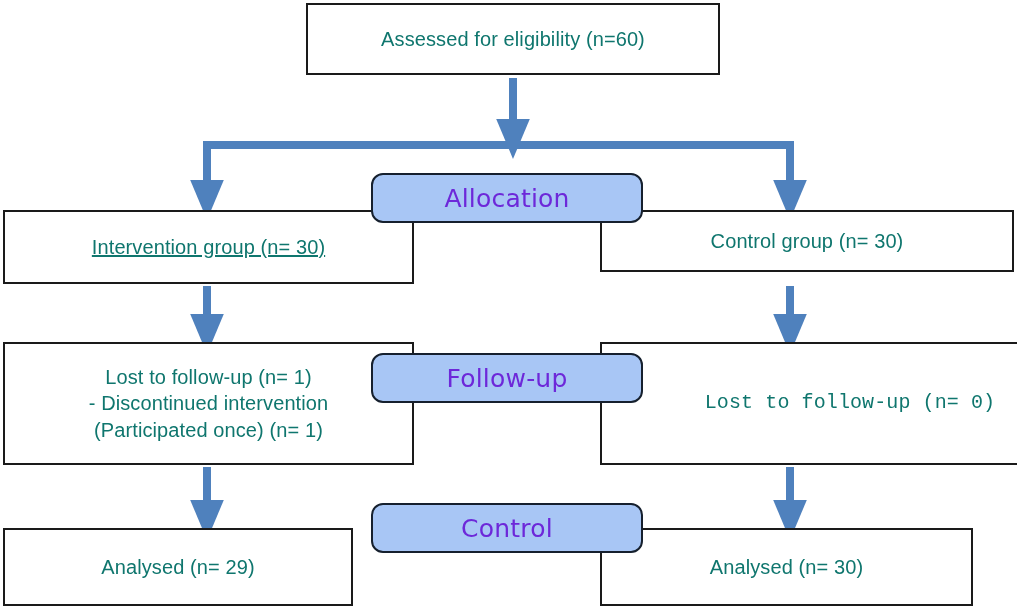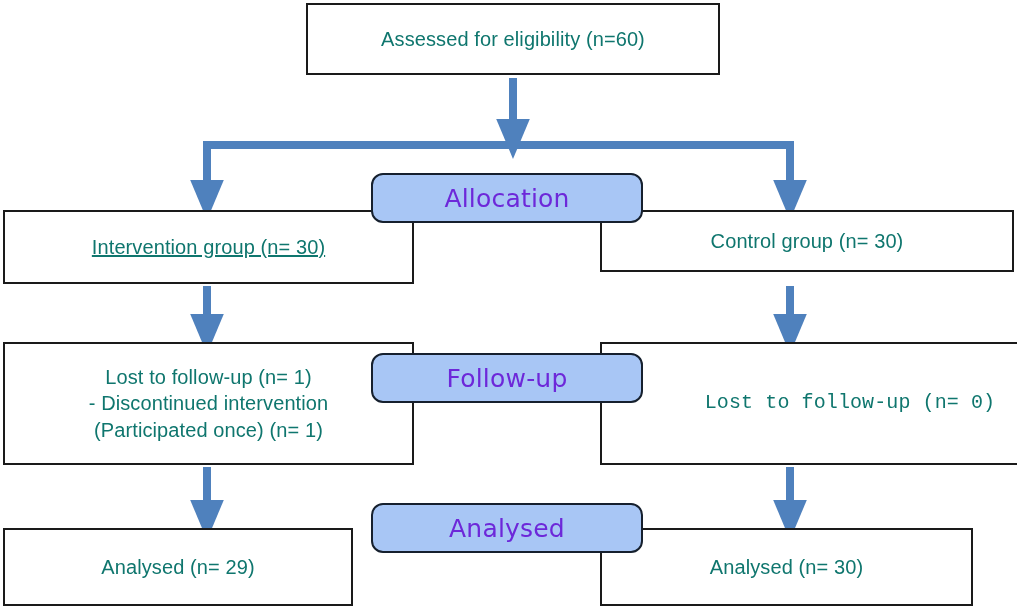--- a/index.html
+++ b/index.html
@@ -178,16 +178,16 @@
     <span class="box-text">Analysed (n= 30)</span>
   </div>
 
   <div class="stage-badge" id="badge-allocation">
     <span>Allocation</span>
   </div>
   <div class="stage-badge" id="badge-followup">
     <span>Follow-up</span>
   </div>
   <div class="stage-badge" id="badge-analysis">
-    <span>Analysed</span>
+    <span>Control</span>
   </div>
 
 </div>
 
 </body></html>

